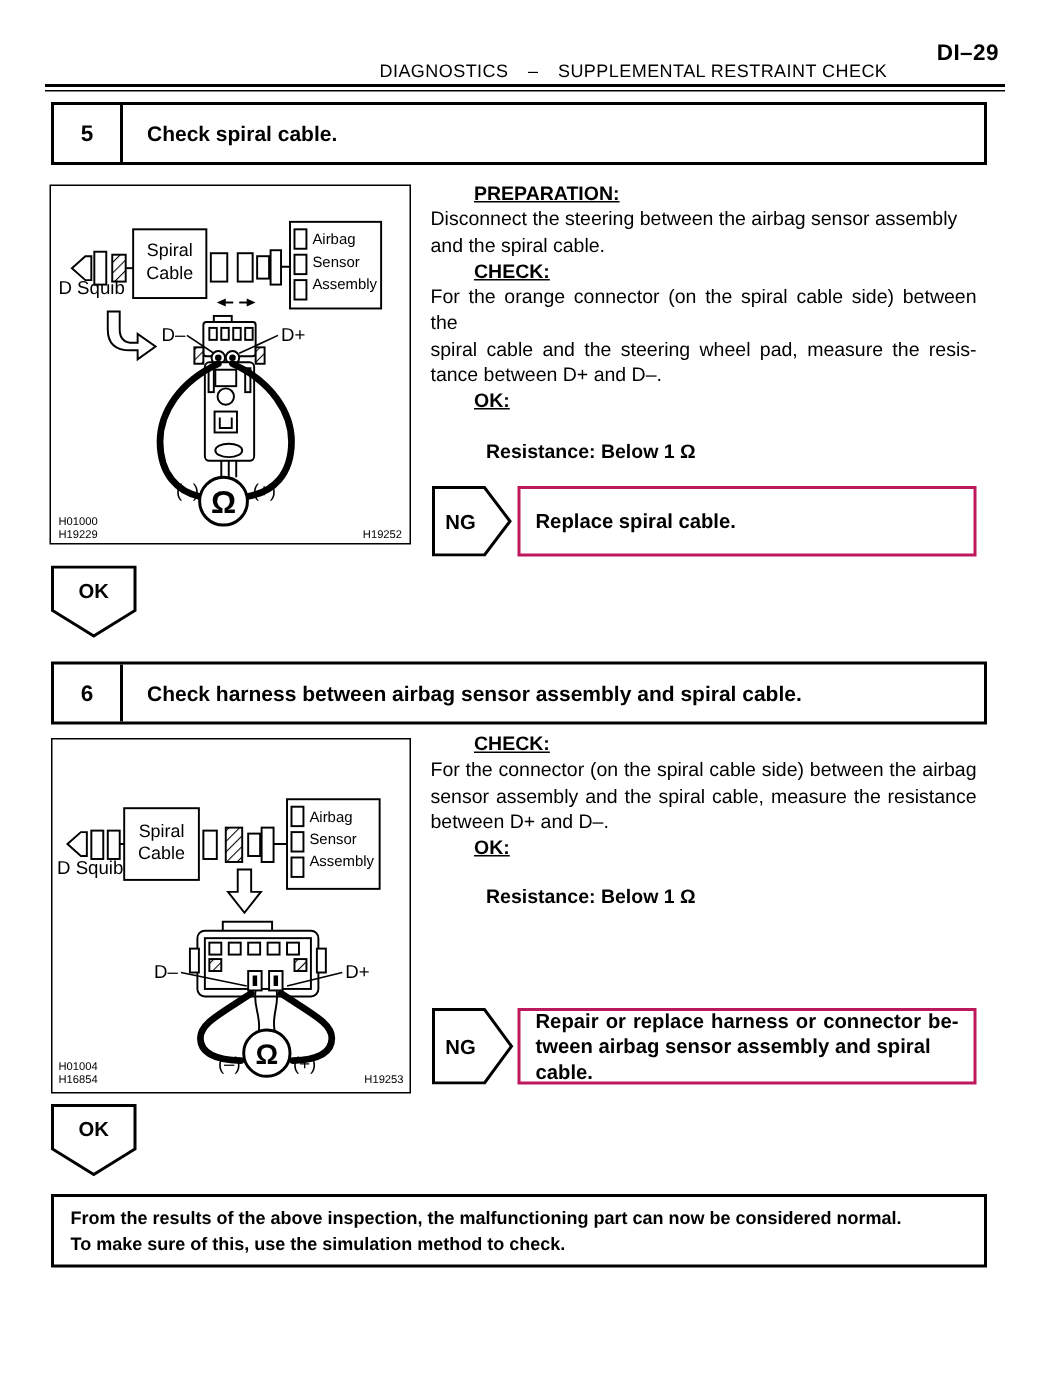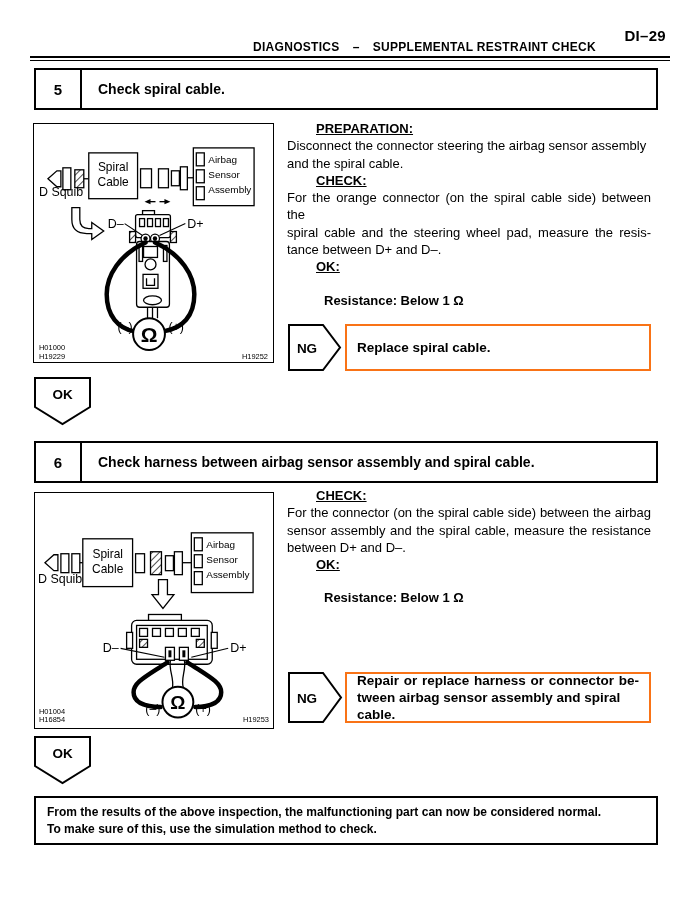--- a/index.html
+++ b/index.html
@@ -7,21 +7,21 @@
   body {
     width:692px; height:921px; position:relative;
     font-family:"Liberation Sans", sans-serif; color:#000;
   }
   #page { position:absolute; inset:0; background:#fff; }
 
   .abs { position:absolute; }
 
   
   .di-number { top:27px; right:26px; font-size:15px; font-weight:bold; letter-spacing:0.3px; }
-  .running-header { top:40px; left:253px; font-size:12px; font-weight:bold; letter-spacing:0.3px;
+  .running-header { top:40px; left:253px; font-size:12px; font-weight:normal; letter-spacing:0.3px;
                     display:flex; align-items:baseline; white-space:nowrap; }
   .running-header .gap { display:inline-block; width:13px; }
   .header-rule { top:56px; left:30px; width:640px; height:5px;
                  border-top:2.5px solid #000; border-bottom:1px solid #000; }
 
   
   .step-box { left:34px; width:624px; height:42px; border:2px solid #000; display:flex; background:#fff; }
   .step-box .num { width:46px; border-right:2px solid #000; display:flex; align-items:center; justify-content:center;
                    font-weight:bold; font-size:15px; }
   .step-box .title { flex:1; display:flex; align-items:center; padding-left:16px; font-weight:bold; font-size:14px; }
@@ -32,21 +32,21 @@
   svg text { font-family:"Liberation Sans", sans-serif; fill:#000; }
 
   
   .tcol { left:287px; width:364px; font-size:13px; line-height:17.3px; }
   .tcol .h   { font-weight:bold; text-decoration:underline;margin-left:29px; }
   .tcol .ln  { }
   .tcol .just{ text-align:justify; text-align-last:justify; }
   .tcol .val { font-weight:bold; padding-left:37px;margin-top:16px; }
 
   
-  .ng-box { left:345px; width:306px; border:2px solid #f97316; background:#fff;
+  .ng-box { left:345px; width:306px; border:2px solid #be185d; background:#fff;
             display:flex; flex-direction:column; justify-content:center;
             padding:4px 10px; font-weight:bold; font-size:13.5px; line-height:17px; }
   .ng-box .jline { text-align:justify; text-align-last:justify; }
 
   
   .footer-box { left:34px; top:796px; width:624px; height:49px; border:2px solid #000;
                 padding:6px 11px; font-weight:bold; font-size:12px; line-height:16.5px; white-space:nowrap; }
 </style>
 </head>
 <body>
@@ -145,21 +145,21 @@
       <text x="99" y="208" font-size="12.5" text-anchor="end">(–)</text>
       <text x="135" y="208" font-size="12.5">(+)</text>
       <text x="5" y="227" font-size="7.5">H01000</text>
       <text x="5" y="235.5" font-size="7.5">H19229</text>
       <text x="235" y="235.5" font-size="7.5" text-anchor="end">H19252</text>
     </svg>
   </div>
 
   <div class="abs tcol" style="top:120px">
     <div class="h">PREPARATION:</div>
-    <div class="ln">Disconnect the connector steering the airbag sensor assembly</div>
+    <div class="ln">Disconnect the steering between the airbag sensor assembly</div>
     <div class="ln">and the spiral cable.</div>
     <div class="h">CHECK:</div>
     <div class="ln just">For the orange connector (on the spiral cable side) between the</div>
     <div class="ln just">spiral cable and the steering wheel pad, measure the resis-</div>
     <div class="ln">tance between D+ and D–.</div>
     <div class="h">OK:</div>
     <div class="ln val">Resistance: Below 1 Ω</div>
   </div>
 
   <svg class="abs" style="left:288px; top:324px" width="55" height="47" viewBox="0 0 55 47">

